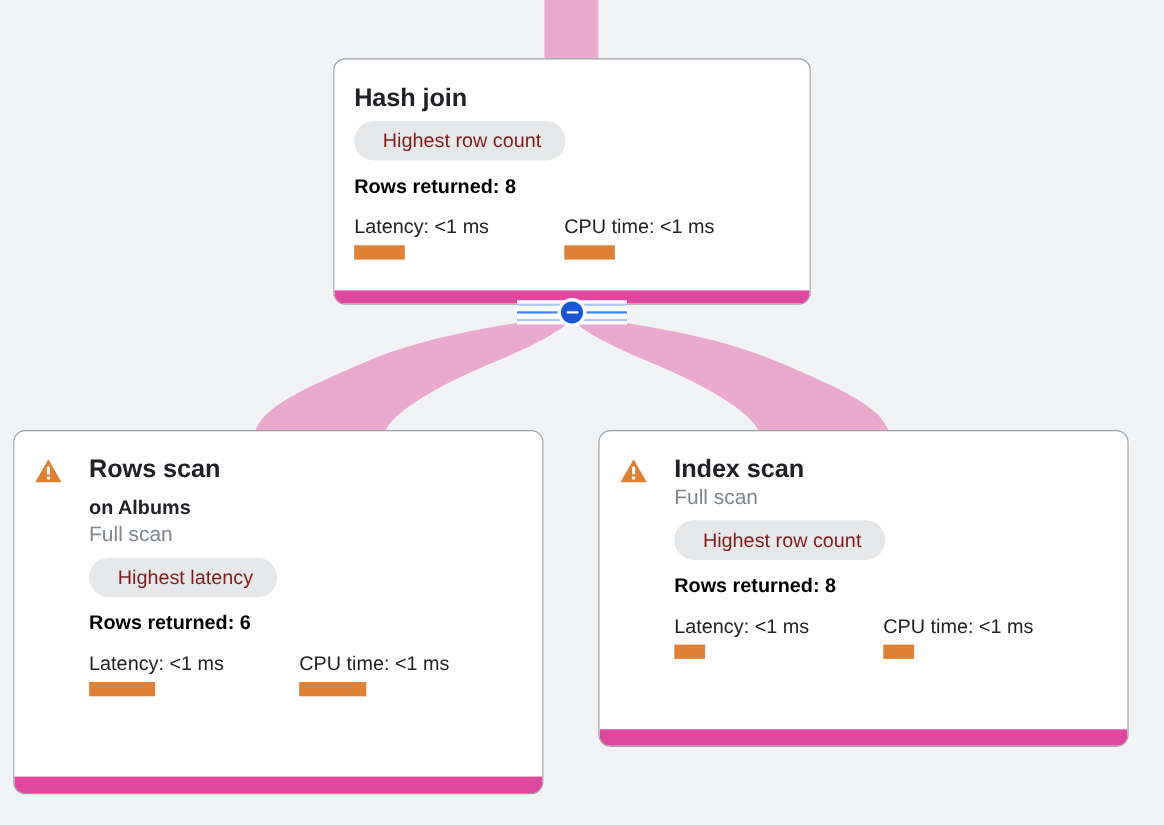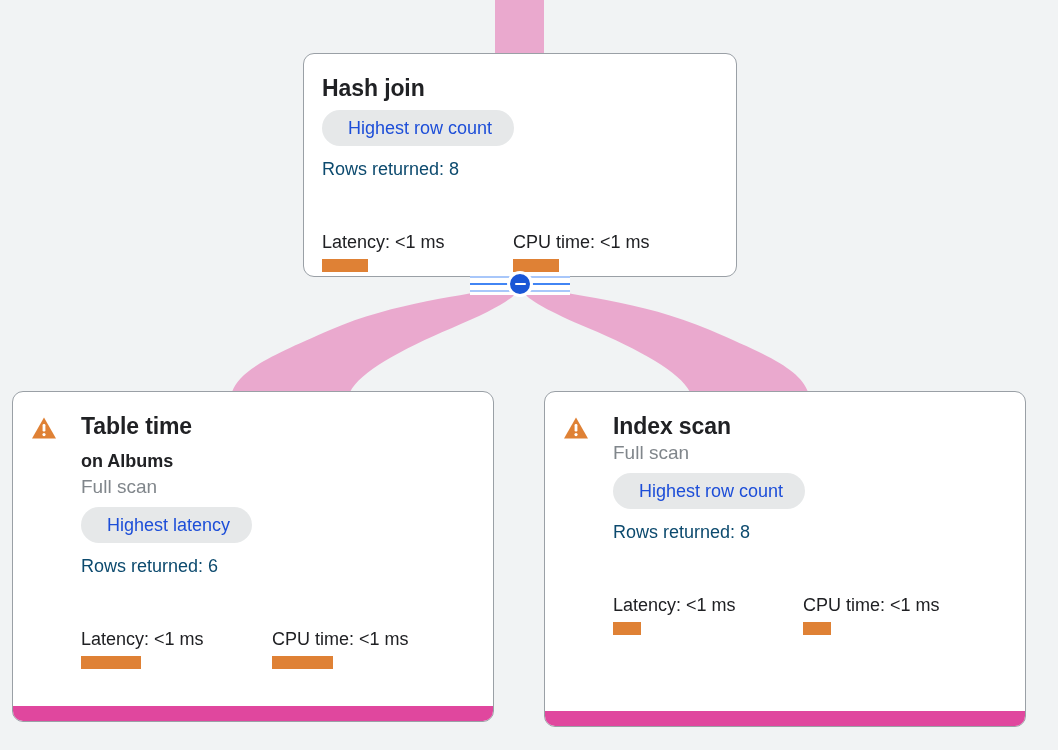--- a/index.html
+++ b/index.html
@@ -100,47 +100,47 @@
 
   .chips {
     display: flex;
     flex-direction: column;
     align-items: flex-start;
     gap: 6px;
     margin-top: 8px;
   }
   .chip {
     background: #e6e8e9;
-    color: #1d4ed8;
+    color: #7f1d1d;
     font-size: 18px;
     line-height: 22px;
     border-radius: 18px;
     padding: 7px 22px 7px 26px;
     white-space: nowrap;
   }
 
   .rows-returned {
     font-size: 18px;
-    color: #0c4a6e;
+    color: #000000;
     line-height: 24px;
     margin-top: 11px;
+    font-weight: bold;
   }
 
   .metrics {
     display: flex;
     margin-top: 14px;
     width: 100%;
   }
   .metric { display: flex; flex-direction: column; }
   .metric-label {
     font-size: 18px;
     color: #202124;
     line-height: 22px;
     white-space: nowrap;
-    margin-top: 36px;
   }
   .metric-bar {
     height: 13px;
     background: #df8135;
     margin-top: 6px;
   }
 
   
   .node--warned .node-body > *:not(.node-head) { margin-left: 50px; }
 
@@ -257,21 +257,21 @@
     <div class="node-body">
       <div class="node-head">
         <div class="warn-slot">
           <svg class="warn-icon" width="26" height="24" viewBox="0 0 26 24" xmlns="http://www.w3.org/2000/svg">
             <path d="M13 1.5 L25 22.5 L1 22.5 Z" fill="#df8135"></path>
             <rect x="11.6" y="8" width="2.8" height="7.4" rx="1.2" fill="#ffffff"></rect>
             <circle cx="13" cy="18.6" r="1.6" fill="#ffffff"></circle>
           </svg>
         </div>
         <div class="node-head-text">
-          <div class="node-title">Table time</div>
+          <div class="node-title">Rows scan</div>
         </div>
       </div>
       <div class="node-subtitle">on Albums</div>
       <div class="node-scantype">Full scan</div>
       <div class="chips">
         <span class="chip">Highest latency</span>
       </div>
       <div class="rows-returned">Rows returned: 6</div>
       <div class="metrics">
         <div class="metric" style="width:191px;">
@@ -280,21 +280,21 @@
         </div>
         <div class="metric">
           <span class="metric-label">CPU time: &lt;1 ms</span>
           <span class="metric-bar" style="width:61px;"></span>
         </div>
       </div>
     </div>
     <div class="node-accent"></div>
   </div>
 
-  <div class="node node--warned" style="left:544px; top:391px; width:482px; height:336px;">
+  <div class="node node--warned" style="left:544px; top:391px; width:482px; height:288px;">
     <div class="node-body">
       <div class="node-head">
         <div class="warn-slot">
           <svg class="warn-icon" width="26" height="24" viewBox="0 0 26 24" xmlns="http://www.w3.org/2000/svg">
             <path d="M13 1.5 L25 22.5 L1 22.5 Z" fill="#df8135"></path>
             <rect x="11.6" y="8" width="2.8" height="7.4" rx="1.2" fill="#ffffff"></rect>
             <circle cx="13" cy="18.6" r="1.6" fill="#ffffff"></circle>
           </svg>
         </div>
         <div class="node-head-text">

